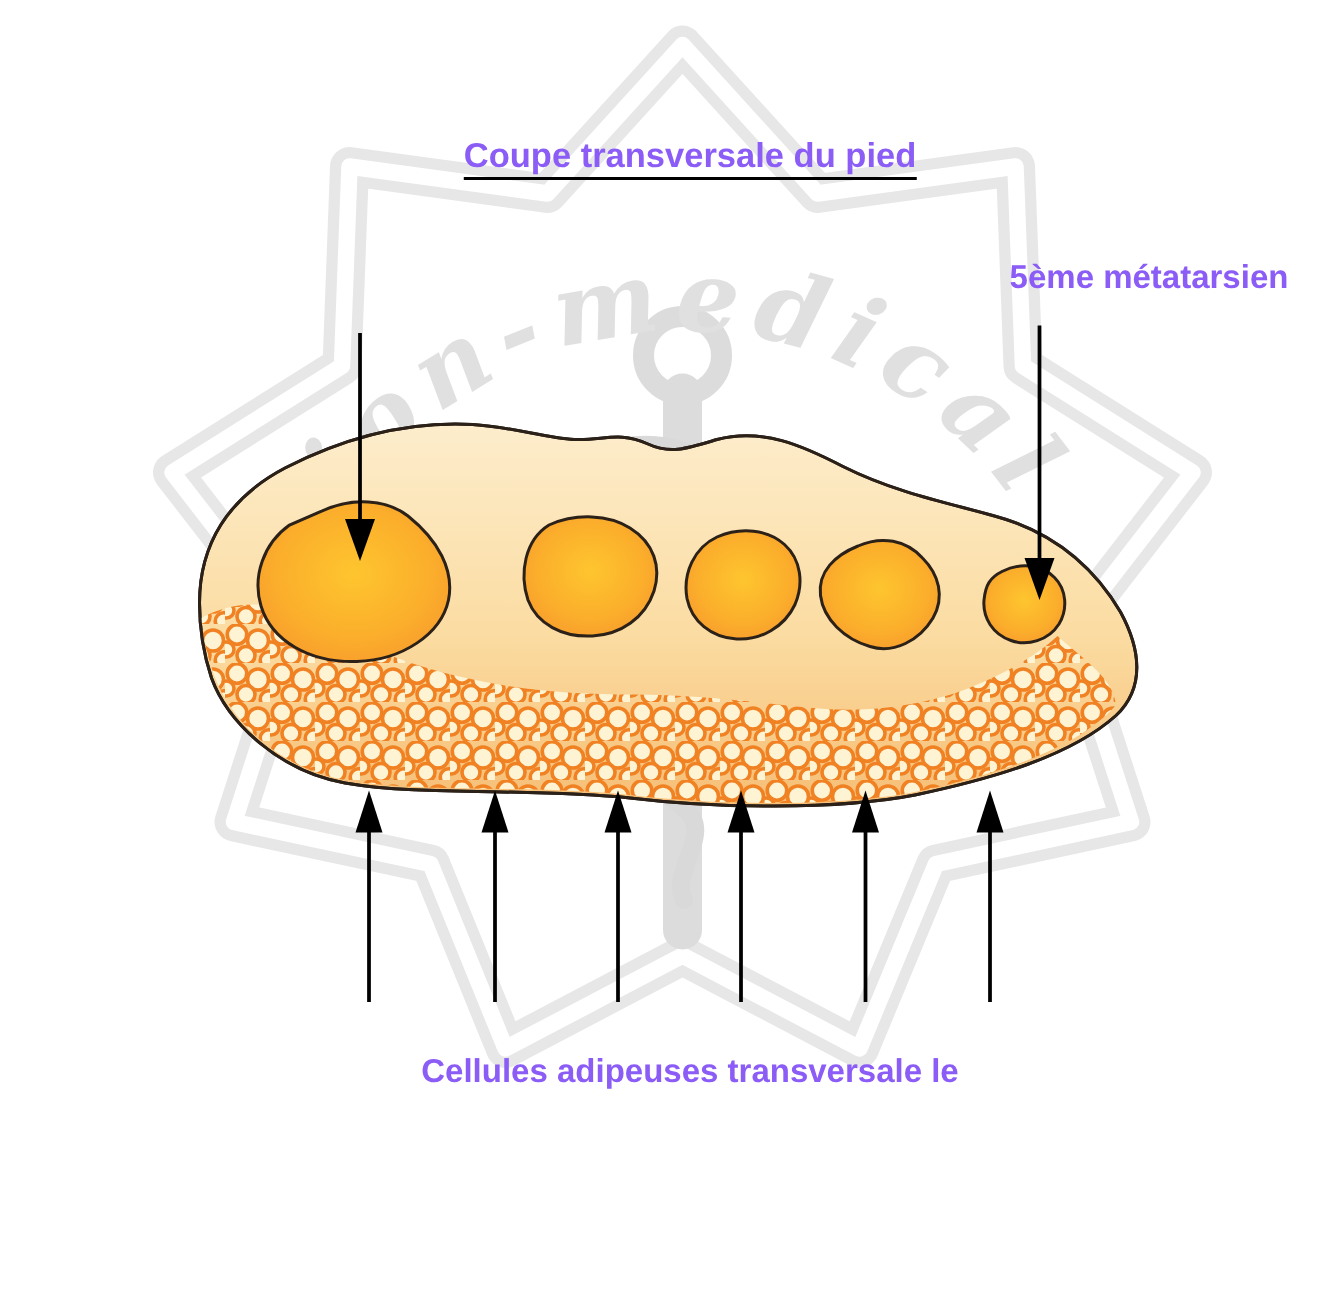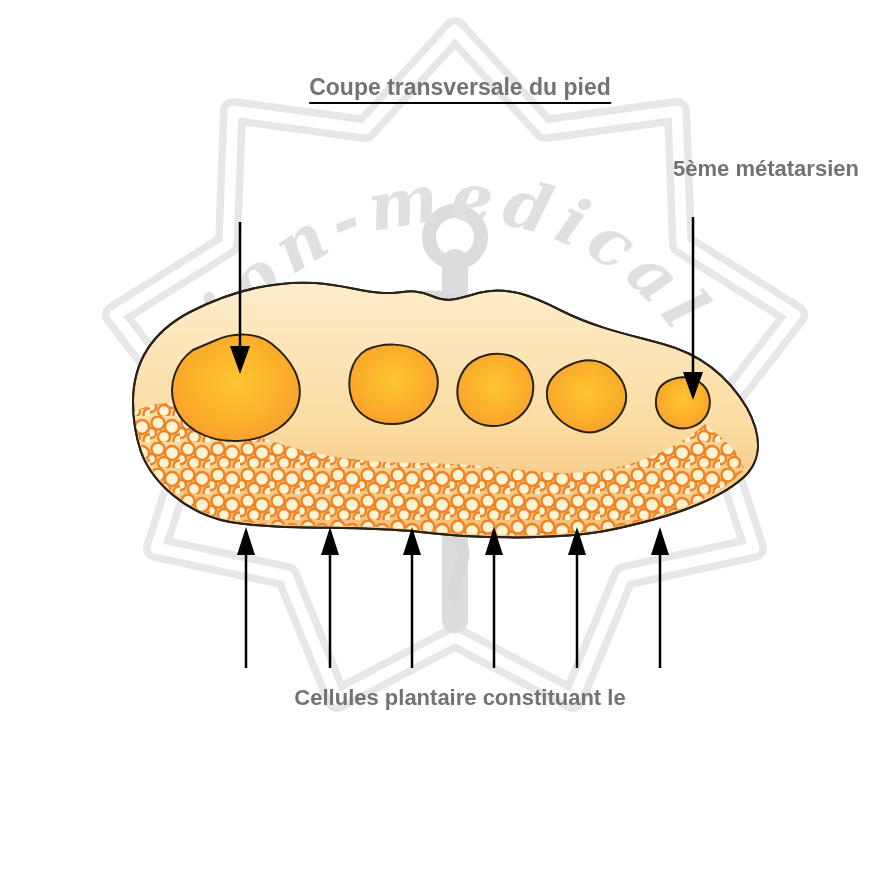--- a/index.html
+++ b/index.html
@@ -1,21 +1,21 @@
 <!DOCTYPE html>
 <html><head>
 <meta charset="utf-8">
 <style>
   html,body{margin:0;padding:0;background:#fff;}
   .stage{
     position:relative;width:886px;height:877px;background:#ffffff;overflow:hidden;
     font-family:"Liberation Sans", sans-serif;
   }
   .stage svg{position:absolute;left:0;top:0;}
-  .txt{position:absolute;color:#737373;white-space:nowrap;}
+  .txt{position:absolute;color:#8b5cf6;white-space:nowrap;margin-top:16px;}
   .title{
     left:460px;top:74px;transform:translateX(-50%);
     font-size:23px;font-weight:bold;
     border-bottom:2px solid #000;padding-bottom:1px;
   }
   .label-left{left:262px;top:156px;transform:translateX(-50%);font-size:22px;font-weight:bold;}
   .label-right{left:766px;top:156px;transform:translateX(-50%);font-size:22px;font-weight:bold;}
   .caption{
     left:460px;top:682px;transform:translateX(-50%);
     font-size:22px;font-weight:bold;text-align:center;line-height:32px;white-space:nowrap;
@@ -121,16 +121,16 @@
       <g>
         <line x1="660" y1="668" x2="660" y2="551" stroke-width="2.5"></line>
         <polygon points="660,527 651,555 669,555" stroke="none"></polygon>
       </g>
     </g>
   </svg>
 
   <div class="txt title">Coupe transversale du pied</div>
   <div class="txt label-right">5ème métatarsien</div>
   <div class="txt caption">
-    <div>Cellules plantaire constituant le</div>
+    <div>Cellules adipeuses transversale le</div>
   </div>
 
 </div>
 
 </body></html>

